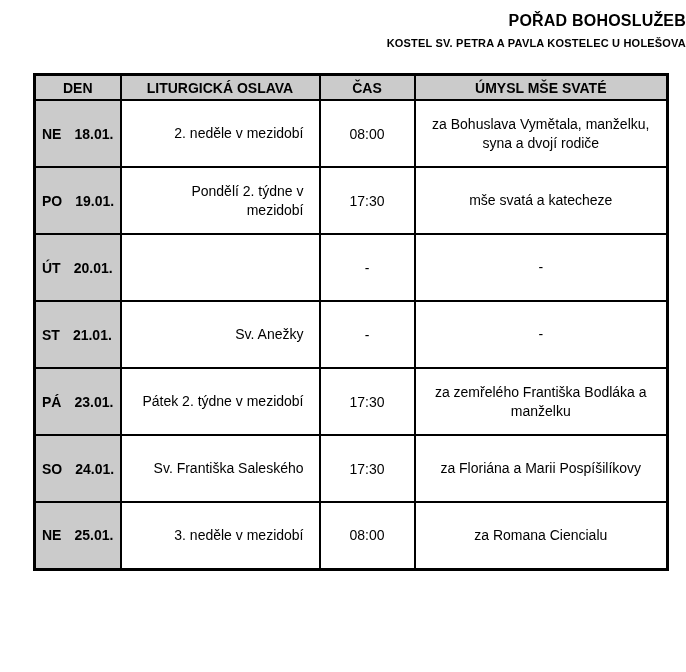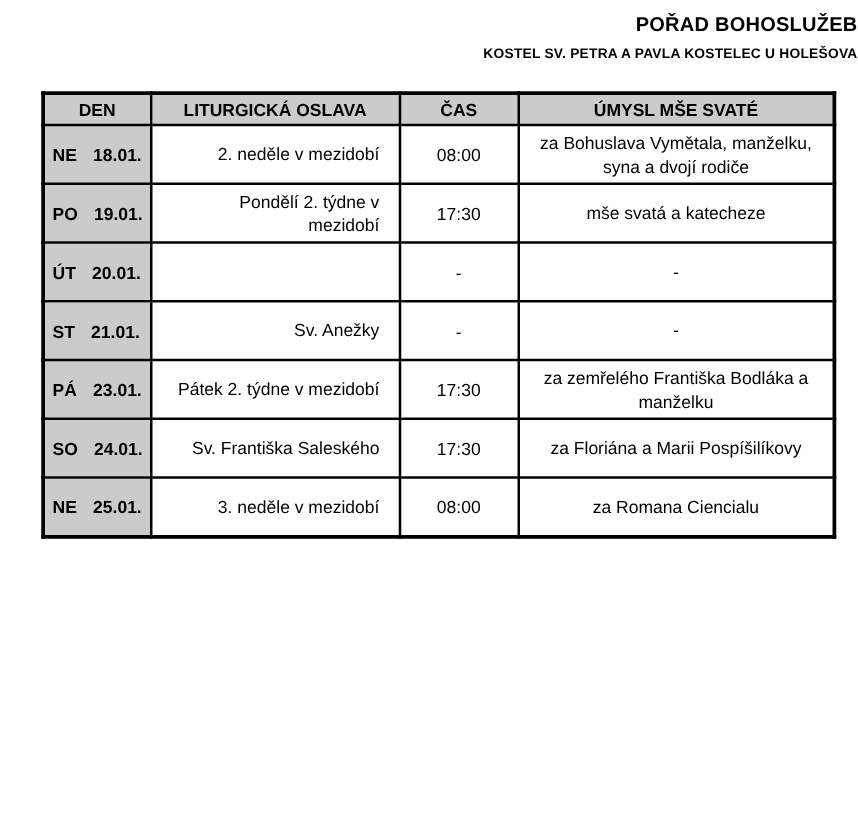--- a/index.html
+++ b/index.html
@@ -53,21 +53,21 @@
   }
   table.schedule thead th {
     background: #cbcbcb;
     font-weight: bold;
     height: 21px;
     text-align: center;
     padding: 1px 2px;
     font-size: 14px;
   }
   table.schedule tbody tr {
-    height: 47px;
+    height: 67px;
   }
   td.col-den {
     background: #cbcbcb;
     font-weight: bold;
     text-align: left;
     padding-left: 6px;
     white-space: nowrap;
   }
   td.col-den .date {
     margin-left: 13px;

